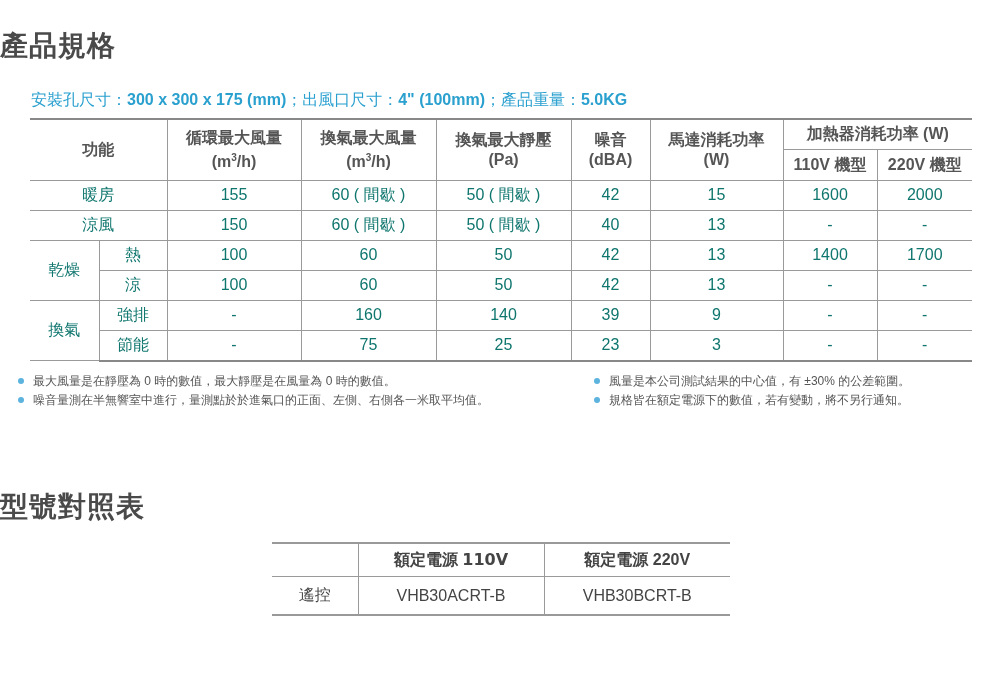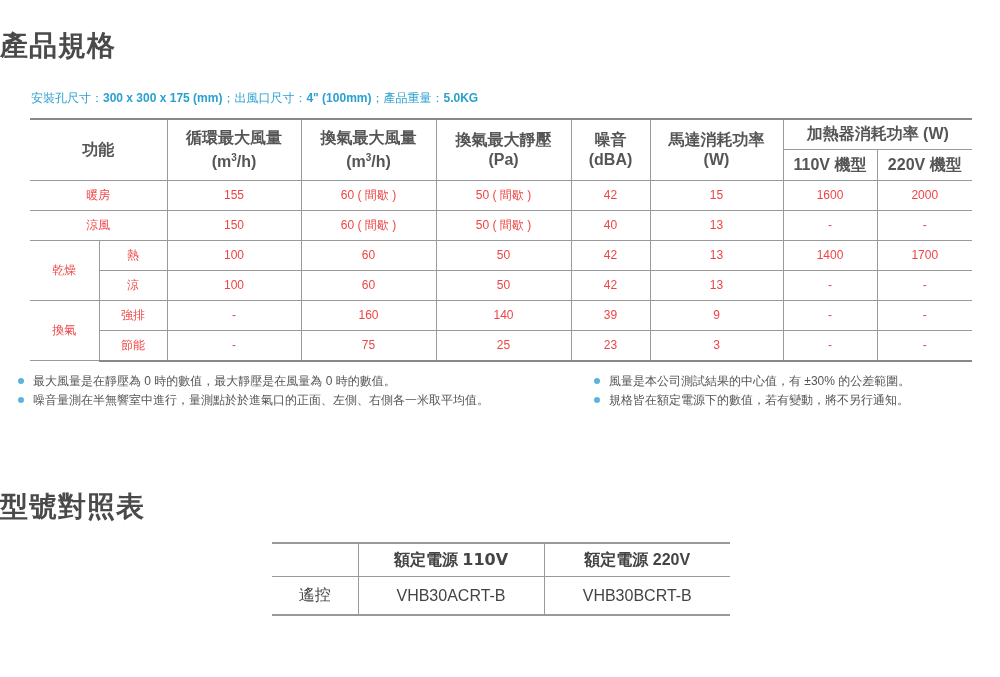--- a/index.html
+++ b/index.html
@@ -2,25 +2,25 @@
 <html><head>
 <meta charset="utf-8">
 <style>
   html, body { margin:0; padding:0; background:#ffffff; }
   body { width:1000px; height:677px; position:relative; overflow:hidden;
          font-family:"Liberation Sans","DejaVu Sans",sans-serif; color:#444; }
   .title { position:absolute; left:0; width:1000px; text-align:left;
            font-size:28px; font-weight:bold; color:#4a4a4a; letter-spacing:1px; }
   #t1 { top:27px; }
   #t2 { top:488px; }
-  .dims { position:absolute; left:31px; top:90px; font-size:12px; color:#2aa0cf; white-space:nowrap; }
+  .dims { position:absolute; left:31px; top:90px; font-size:16px; color:#2aa0cf; white-space:nowrap; }
   .dims .num { font-weight:bold; }
   table { border-collapse:collapse; position:absolute; }
   #spec { left:30px; top:118px; width:942px; }
-  #spec td, #spec th { border:1px solid #9a9a9a; text-align:center; padding:0; font-size:12px; color:#ef4444; }
+  #spec td, #spec th { border:1px solid #9a9a9a; text-align:center; padding:0; font-size:16px; color:#0f766e; }
   #spec tr > :first-child { border-left:none; }
   #spec tr > :last-child { border-right:none; }
   #spec thead tr:first-child th { border-top:2px solid #888; }
   #spec tbody tr:last-child td { border-bottom:2px solid #888; }
   #spec th { font-weight:bold; font-size:16px; color:#555; line-height:20px; }
   #spec tbody td { height:29px; }
   .notes { position:absolute; top:372px; font-size:12px; color:#555; }
   .notes div { height:19px; line-height:19px; white-space:nowrap; }
   .bullet { display:inline-block; width:6px; height:6px; border-radius:50%; background:#5bb3de; margin-right:9px; vertical-align:middle; position:relative; top:-1px; }
   #notes-left { left:18px; }

